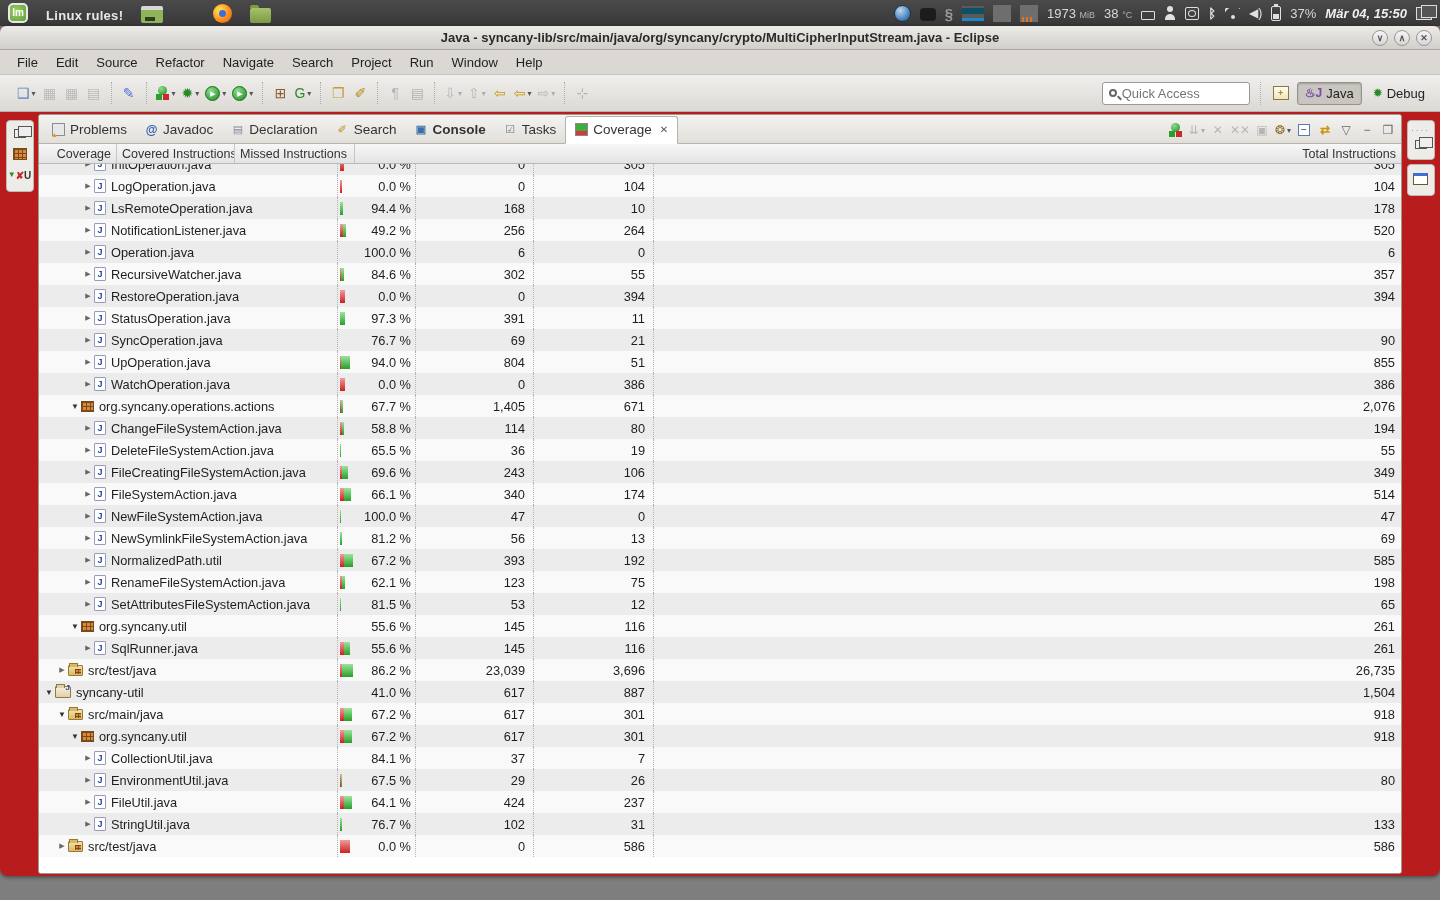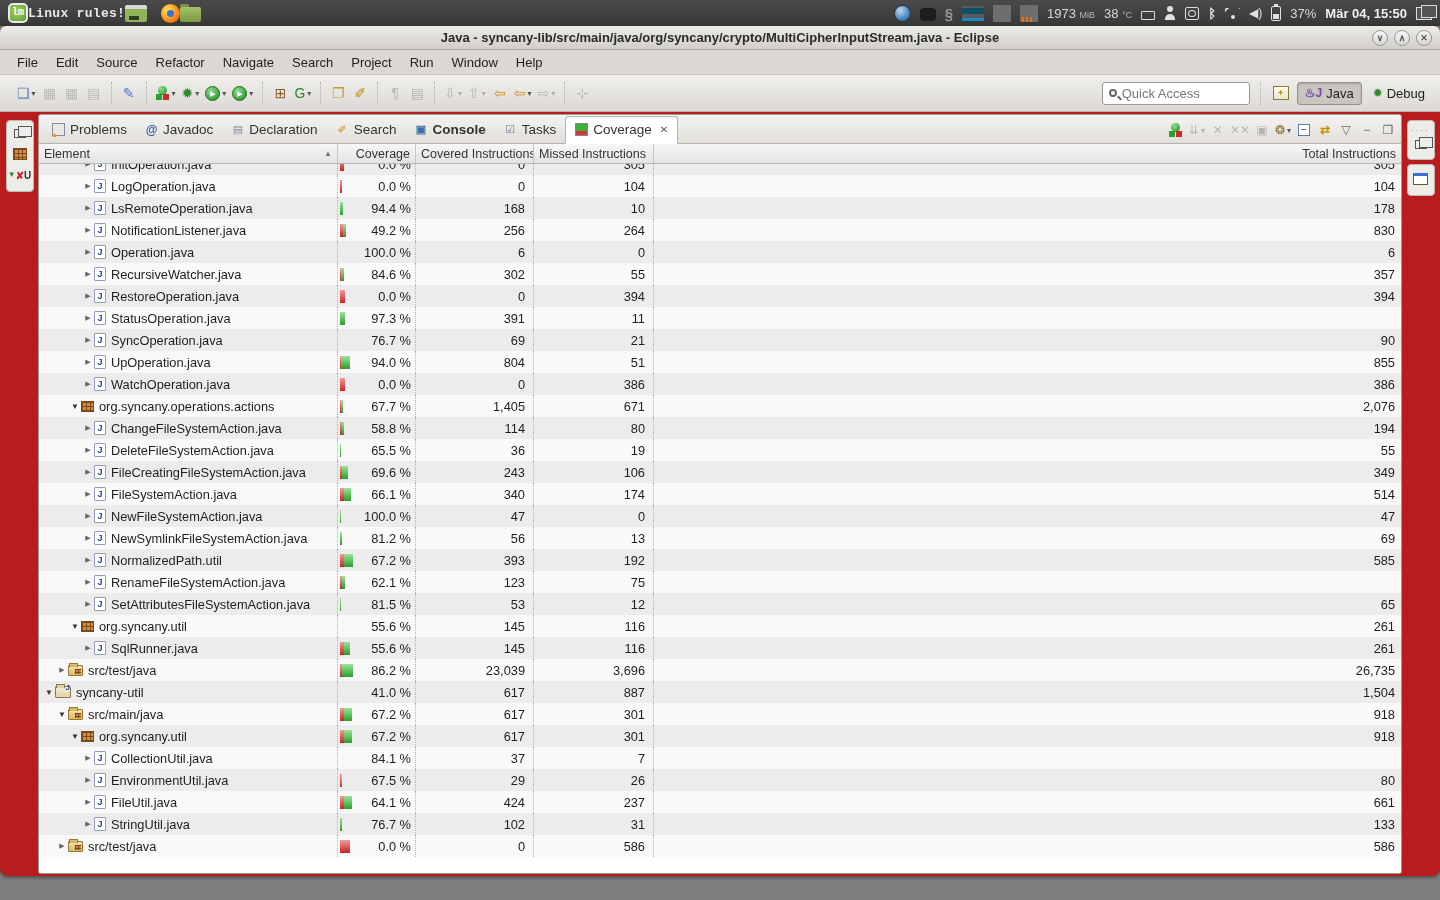--- a/index.html
+++ b/index.html
@@ -1,21 +1,21 @@
 <!DOCTYPE html>
 <html><head>
 <meta charset="utf-8">
 <style>
   * { margin:0; padding:0; box-sizing:border-box; }
   html,body { width:1440px; height:900px; overflow:hidden; }
   body { font-family:"Liberation Sans", sans-serif; background:#7e7e7e; font-size:13px; }
 
   
   .taskbar { height:26px; background:linear-gradient(#4a4a4a,#383838); display:flex; align-items:center; padding:0 8px; color:#e6e6e6; }
-  .tb-left { display:flex; align-items:center; gap:0;font-family:Liberation Mono, monospace; }
+  .tb-left { display:flex; align-items:flex-end; gap:18px; }
   .mintlogo { width:20px; height:20px; border-radius:5px; background:radial-gradient(circle at 40% 40%, #9ed06a, #5f9e34); border:2px solid #e9e9e9; color:#fff; font-weight:bold; font-size:10px; text-align:center; line-height:16px; }
   .tb-label { font-weight:bold; color:#e8e8e8; letter-spacing:.3px; }
   .ic-term { width:22px; height:17px; background:#8fb45a; border-radius:2px; border-top:4px solid #d8d8d8; position:relative; }
   .ic-term::after{ content:""; position:absolute; left:4px; bottom:2px; width:10px; height:4px; background:#2f3d1e; }
   .ic-ff { width:19px; height:19px; border-radius:50%; background:radial-gradient(circle at 35% 35%, #ffd24a 15%, #ff8c1a 55%, #d9590b); position:relative; }
   .ic-ff::after { content:""; position:absolute; left:6px; top:6px; width:7px; height:7px; border-radius:50%; background:#3d6fd6; }
   .ic-folder { width:21px; height:15px; background:linear-gradient(#a6c26a,#7b9a44); border-radius:2px; position:relative; margin-top:3px; }
   .ic-folder::before { content:""; position:absolute; top:-3px; left:0; width:9px; height:3px; background:#7b9a44; border-radius:2px 2px 0 0; }
   .tb-right { margin-left:auto; display:flex; align-items:center; gap:9px; }
   .tray-ic { display:inline-block; }
@@ -38,21 +38,21 @@
   .ic-sshot { width:14px; height:13px; border:1px solid #ddd; border-radius:2px; position:relative; }
   .ic-sshot::after { content:""; position:absolute; inset:2px; border-radius:50%; border:1px solid #ddd; }
   .ic-bt { color:#e0e0e0; font-size:13px; font-weight:bold; }
   .ic-wifi { width:15px; height:11px; position:relative; overflow:hidden; }
   .ic-wifi::before { content:""; position:absolute; bottom:-10px; left:-3px; width:20px; height:20px; border-radius:50%; border:2px solid #e0e0e0; }
   .ic-wifi::after { content:""; position:absolute; bottom:0px; left:6px; width:4px; height:4px; border-radius:50%; background:#e0e0e0; }
   .ic-vol { color:#e0e0e0; font-size:12px; }
   .ic-batt { width:10px; height:15px; border:1px solid #e0e0e0; border-radius:2px; position:relative; }
   .ic-batt::before { content:""; position:absolute; top:-3px; left:2px; width:4px; height:2px; background:#e0e0e0; }
   .ic-batt::after { content:""; position:absolute; bottom:1px; left:1px; right:1px; height:5px; background:#e0e0e0; }
-  .tray-clock { font-weight:bold; color:#f0f0f0; }
+  .tray-clock { font-weight:bold; color:#f0f0f0;font-style:italic; }
   .ic-wksp { width:16px; height:13px; border:1px solid #ddd; position:relative; background:#555; }
   .ic-wksp::after { content:""; position:absolute; top:-3px; left:4px; width:14px; height:11px; border:1px solid #ddd; background:#555; }
 
   
   .window { position:relative; height:850px; background:#b91c1c; border-radius:6px 6px 8px 8px; overflow:hidden; box-shadow:0 1px 4px rgba(0,0,0,.5); }
   .titlebar { height:24px; background:linear-gradient(#ecebe8,#d2cfca); border-bottom:1px solid #a9a6a0; display:flex; align-items:center; position:relative; }
   .title { position:absolute; left:0; right:0; text-align:center; font-weight:bold; color:#2a2a2a; font-size:13px; }
   .winbtns { margin-left:auto; display:flex; gap:6px; padding-right:8px; z-index:2; }
   .wbtn { width:16px; height:16px; border-radius:50%; background:linear-gradient(#f6f6f6,#d6d6d6); border:1px solid #9a9792; color:#555; font-size:9px; line-height:14px; text-align:center; font-weight:bold; }
 
@@ -405,24 +405,20 @@
                 <span class="vglyph">−</span>
               </span>
               <span class="vbtn">
                 <span class="vglyph">❐</span>
               </span>
             </div>
         </div>
 
         <div class="tablewrap">
           <div class="thead">
-            <div class="th th-el">
-              <span>Element</span>
-              <span class="sortasc">▲</span>
-            </div>
             <div class="th th-cov">
                 <span>Coverage</span>
               </div>
             <div class="th th-ci">
                 <span>Covered Instructions</span>
               </div>
             <div class="th th-mi">
                 <span>Missed Instructions</span>
               </div>
             <div class="th th-tot">
@@ -494,21 +490,21 @@
                   <span class="bararea">
                     <span class="bar">
                       <span class="bseg-red" style="width: 3px;"></span>
                       <span class="bseg-green" style="width: 3px;"></span>
                     </span>
                   </span>
                   <span class="pct num">49.2 %</span>
                 </div>
                 <div class="cell c-ci num">256</div>
                 <div class="cell c-mi num">264</div>
-                <div class="cell c-tot num">830</div>
+                <div class="cell c-tot num">520</div>
               </div>
               <div class="row">
                 <div class="cell c-el" style="padding-left: 43px;">
                   <span class="twist">▶</span>
                   <span class="ficon f-java">J</span>
                   <span>Operation.java</span>
                 </div>
                 <div class="cell c-cov">
                   <span class="bararea"></span>
                   <span class="pct num">100.0 %</span>
@@ -781,20 +777,21 @@
                   <span class="bararea">
                     <span class="bar">
                       <span class="bseg-red" style="width: 2px;"></span>
                       <span class="bseg-green" style="width: 3px;"></span>
                     </span>
                   </span>
                   <span class="pct num">62.1 %</span>
                 </div>
                 <div class="cell c-ci num">123</div>
                 <div class="cell c-mi num">75</div>
+                <div class="cell c-tot num">198</div>
               </div>
               <div class="row">
                 <div class="cell c-el" style="padding-left: 43px;">
                   <span class="twist">▶</span>
                   <span class="ficon f-java">J</span>
                   <span>SetAttributesFileSystemAction.java</span>
                 </div>
                 <div class="cell c-cov">
                   <span class="bararea">
                     <span class="bar">
@@ -953,21 +950,20 @@
                   <span class="bararea">
                     <span class="bar">
                       <span class="bseg-red" style="width: 4px;"></span>
                       <span class="bseg-green" style="width: 8px;"></span>
                     </span>
                   </span>
                   <span class="pct num">64.1 %</span>
                 </div>
                 <div class="cell c-ci num">424</div>
                 <div class="cell c-mi num">237</div>
-                <div class="cell c-tot num">661</div>
               </div>
               <div class="row">
                 <div class="cell c-el" style="padding-left: 43px;">
                   <span class="twist">▶</span>
                   <span class="ficon f-java">J</span>
                   <span>StringUtil.java</span>
                 </div>
                 <div class="cell c-cov">
                   <span class="bararea">
                     <span class="bar">

